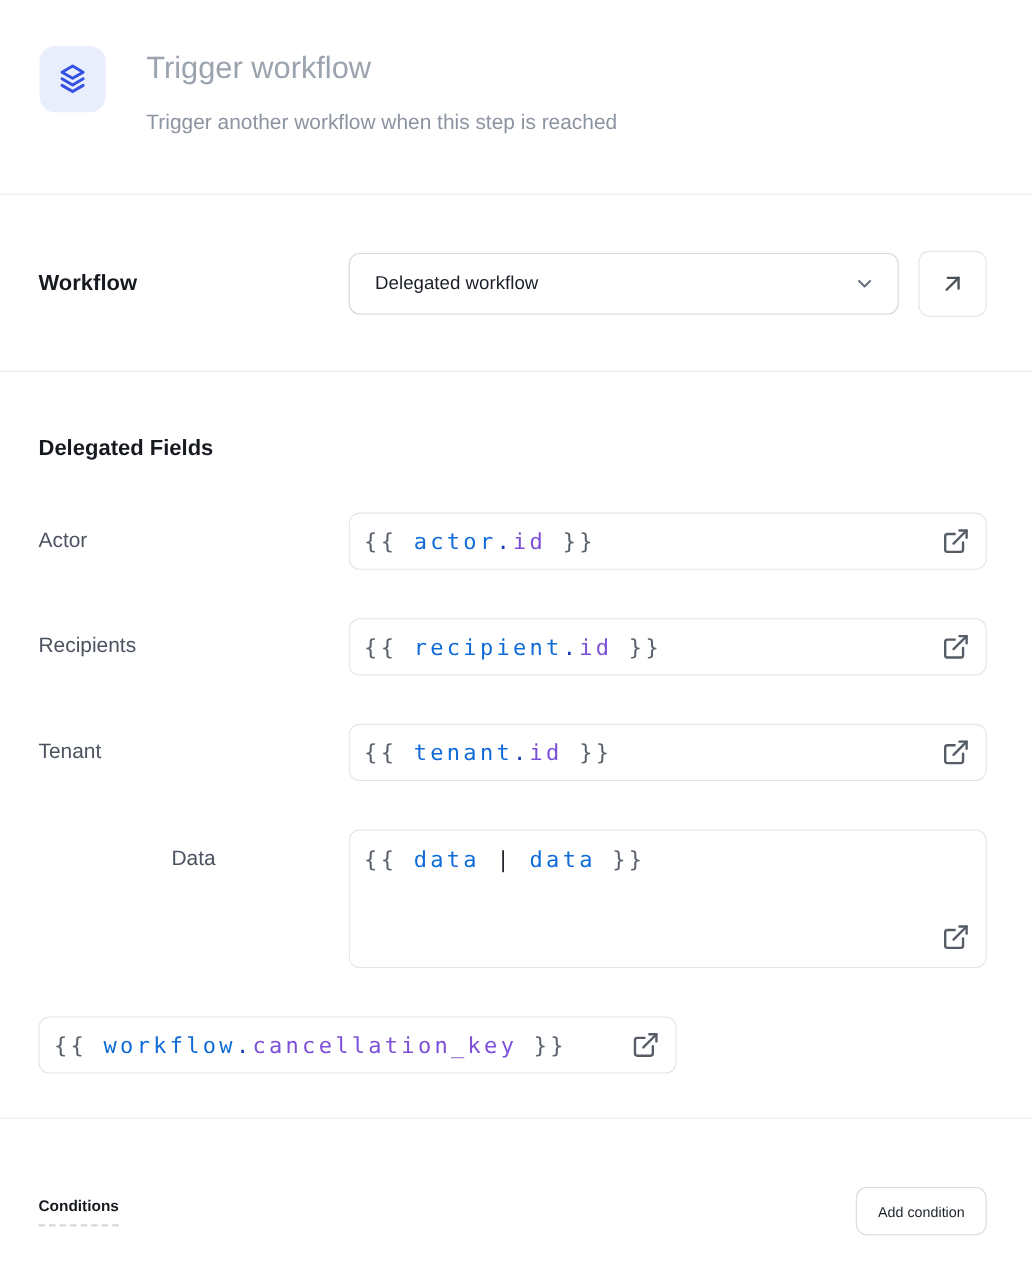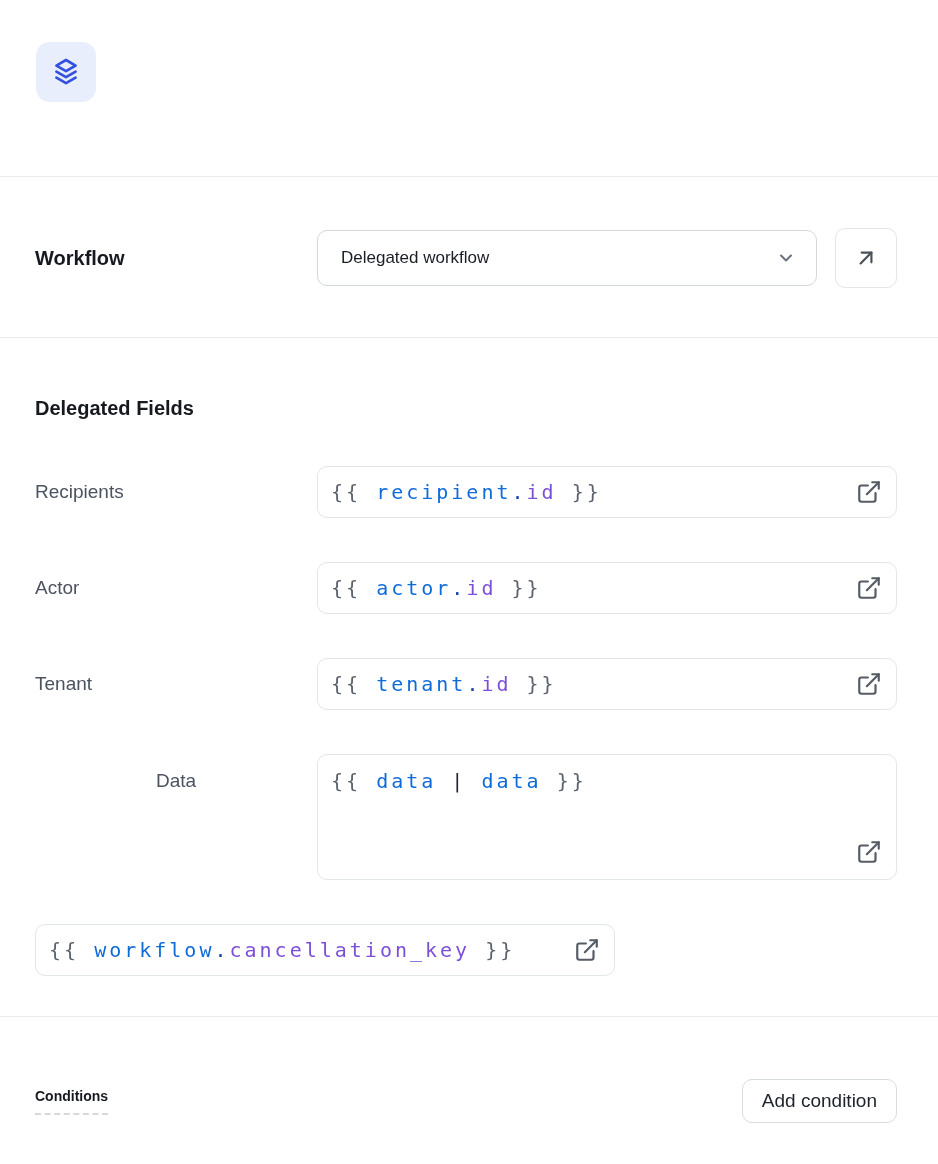--- a/index.html
+++ b/index.html
@@ -52,37 +52,41 @@
   .tk-prop  { color:var(--token-prop,#7c4fd8); }
   .ext-btn { position:absolute; right:14px; top:50%; transform:translateY(-50%);
              border:none; background:transparent; color:#555c66; display:flex; cursor:pointer; padding:0; }
   .field-row.tall .ext-btn { top:auto; bottom:14px; transform:none; }
 
   
   .conditions-row { padding:62px 41px 0 35px; display:flex; align-items:center; justify-content:space-between; }
   .cond-heading { font-size:14px; font-weight:700; color:#16191f;
                   border-bottom:2px dashed #d5d9de; padding-bottom:9px; }
   .add-btn { height:44px; padding:0 19px; border:1px solid #d8dbe0; border-radius:10px; background:#fff;
-             font-family:"Liberation Sans", sans-serif; font-size:19px; font-weight:500;
+             font-family:"Liberation Sans", sans-serif; font-size:13px; font-weight:500;
              color:#1d222b; cursor:pointer; }
 
   svg { display:block; }
 </style>
 </head>
 <body>
 
 <header class="header">
   <div class="icon-box">
     <span>
       <svg width="32" height="32" viewBox="0 0 24 24" fill="none" stroke="currentColor" stroke-width="2" stroke-linecap="round" stroke-linejoin="round">
         <path d="M12 3 4.8 7.2 12 11.4 19.2 7.2 12 3z"></path>
         <path d="M4.8 11.7 12 15.9l7.2-4.2"></path>
         <path d="M4.8 16.2 12 20.4l7.2-4.2"></path>
       </svg>
     </span>
+  </div>
+  <div class="header-text">
+    <input class="title-input" type="text" value="Trigger workflow" style="">
+    <div class="subtitle">Trigger another workflow when this step is reached</div>
   </div>
 </header>
 
 <hr class="divider">
 
 <section class="workflow-row">
   <div class="row-label">Workflow</div>
   <div class="select">
     <span class="select-value">Delegated workflow</span>
     <span class="chevron">
@@ -100,36 +104,36 @@
     </span>
   </button>
 </section>
 
 <hr class="divider">
 
 <section class="fields-section">
   <h3 class="section-heading">Delegated Fields</h3>
   <div class="rows" id="field-rows">
       <div class="field-row ">
-        <div class="field-label">Recipients</div>
+        <div class="field-label">Actor</div>
         <div class="field-box">
-          <div class="code"><span class="tk-brace">{{ </span><span class="tk-var">recipient</span><span class="tk-dot">.</span><span class="tk-prop">id</span><span class="tk-brace"> }}</span></div>
+          <div class="code"><span class="tk-brace">{{ </span><span class="tk-var">actor</span><span class="tk-dot">.</span><span class="tk-prop">id</span><span class="tk-brace"> }}</span></div>
           <button class="ext-btn">
             <svg width="26" height="26" viewBox="0 0 24 24" fill="none" stroke="currentColor" stroke-width="2" stroke-linecap="round" stroke-linejoin="round">
               <path d="M15 3h6v6"></path>
               <path d="M10 14 21 3"></path>
               <path d="M18 13v6a2 2 0 0 1-2 2H5a2 2 0 0 1-2-2V8a2 2 0 0 1 2-2h6"></path>
             </svg>
           </button>
         </div>
       </div>
       <div class="field-row ">
-        <div class="field-label">Actor</div>
+        <div class="field-label">Recipients</div>
         <div class="field-box">
-          <div class="code"><span class="tk-brace">{{ </span><span class="tk-var">actor</span><span class="tk-dot">.</span><span class="tk-prop">id</span><span class="tk-brace"> }}</span></div>
+          <div class="code"><span class="tk-brace">{{ </span><span class="tk-var">recipient</span><span class="tk-dot">.</span><span class="tk-prop">id</span><span class="tk-brace"> }}</span></div>
           <button class="ext-btn">
             <svg width="26" height="26" viewBox="0 0 24 24" fill="none" stroke="currentColor" stroke-width="2" stroke-linecap="round" stroke-linejoin="round">
               <path d="M15 3h6v6"></path>
               <path d="M10 14 21 3"></path>
               <path d="M18 13v6a2 2 0 0 1-2 2H5a2 2 0 0 1-2-2V8a2 2 0 0 1 2-2h6"></path>
             </svg>
           </button>
         </div>
       </div>
       <div class="field-row ">

